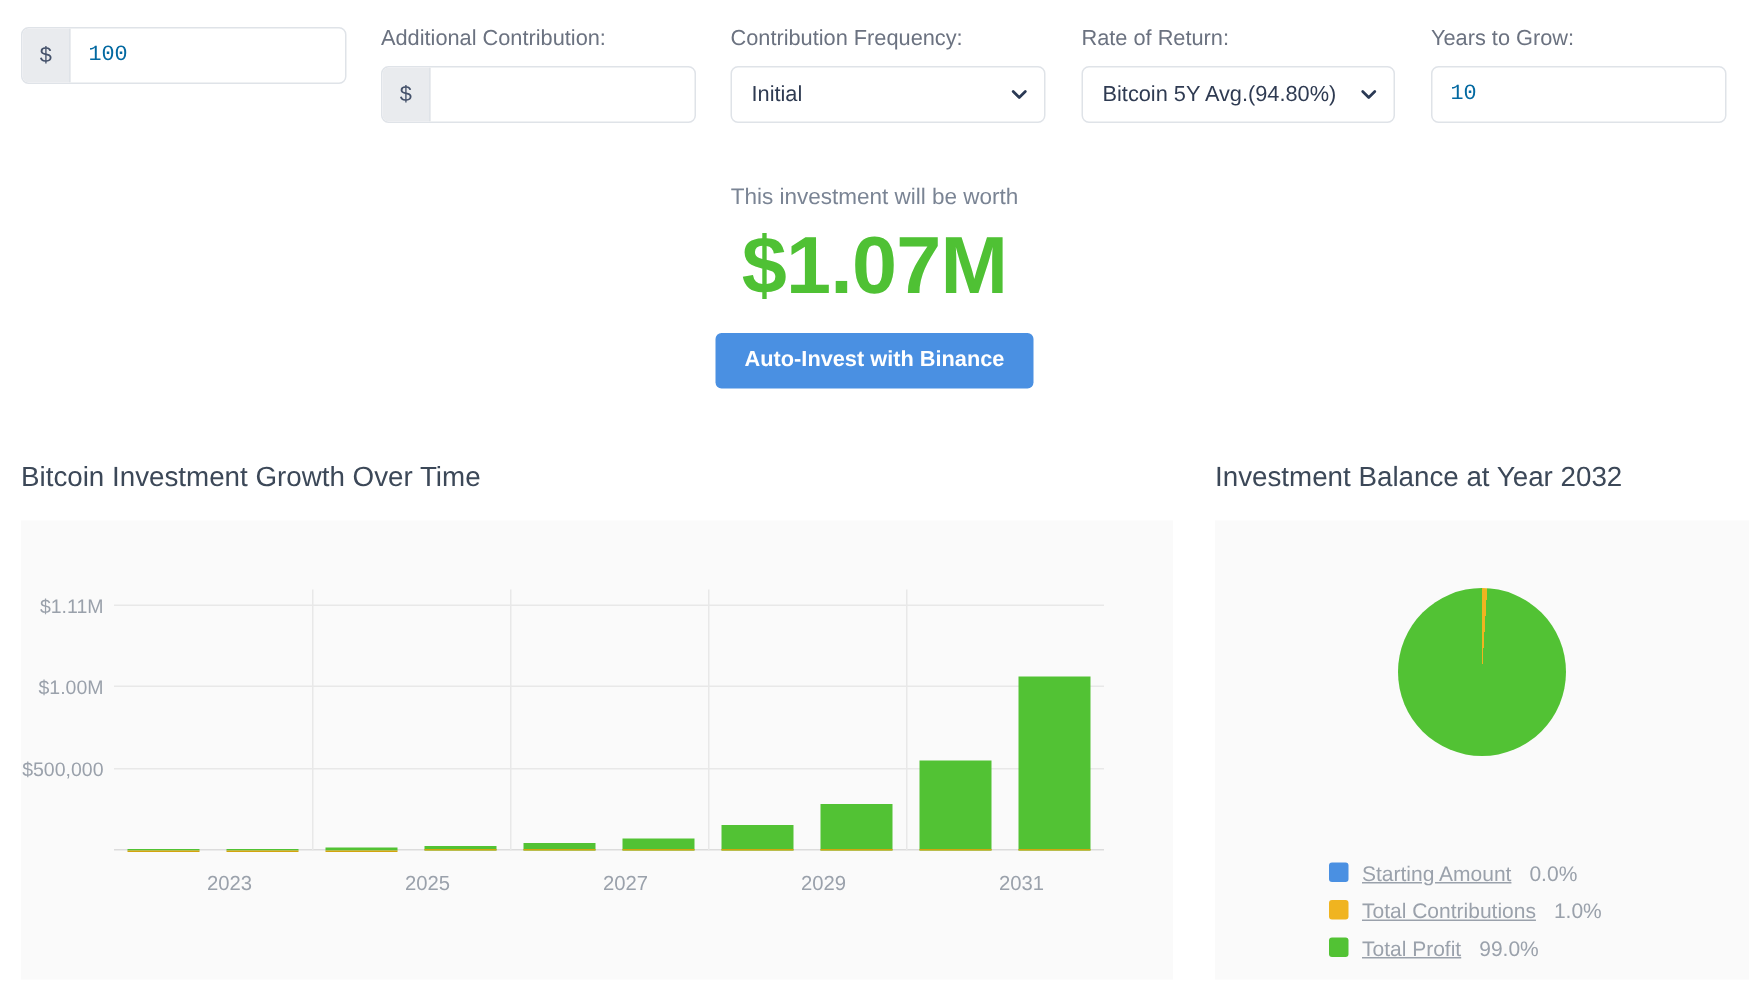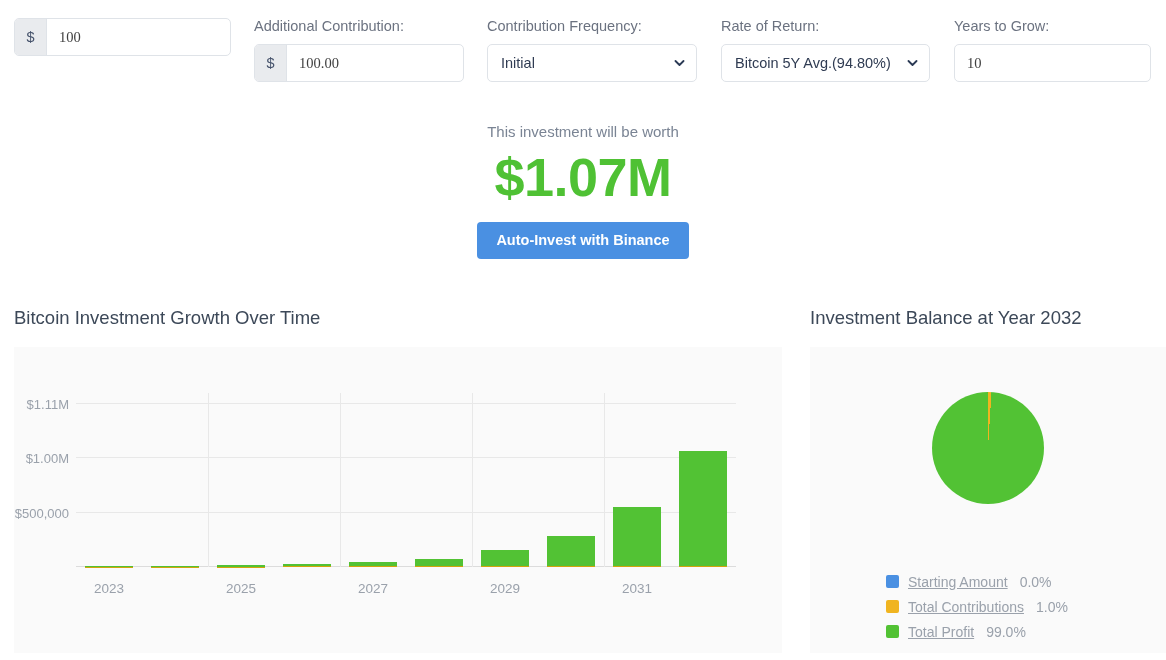--- a/index.html
+++ b/index.html
@@ -47,22 +47,22 @@
     border-right: 1px solid #dfe3e8;
     display: flex; align-items: center; justify-content: center;
     font-size: 14.5px;
     color: #44516a;
   }
   .text-input {
     flex: 1;
     border: 0; outline: none;
     padding: 0 12px;
     font-size: 14.5px;
-    font-family: Liberation Serif, serif;
-    color: #404040;
+    font-family: Liberation Mono, monospace;
+    color: #0369a1;
     background: transparent;
     min-width: 0;
   }
   .select-box {
     position: relative;
     height: 38px;
     border: 1px solid #dfe3e8;
     border-radius: 5px;
     background: #fff;
     display: flex; align-items: center;
@@ -173,20 +173,21 @@
     flex: none;
   }
   .xtick {
     position: absolute;
     top: 100%;
     margin-top: 14px;
     transform: translateX(-50%);
     font-size: 13.5px;
     color: #9aa1ab;
     white-space: nowrap;
+    margin-left: 44px;
   }
 
   
   .pie-wrap {
     position: absolute; left: 0; right: 0; top: 45px;
     display: flex; justify-content: center;
   }
   .pie {
     width: 112px; height: 112px;
     border-radius: 50%;
@@ -229,21 +230,20 @@
       <div class="input-group">
         <span class="addon">$</span>
         <input class="text-input" value="100" style="">
       </div>
     </div>
 
     <div class="field f1">
       <div class="field-label">Additional Contribution:</div>
       <div class="input-group">
         <span class="addon">$</span>
-        <input class="text-input" value="100.00" style="">
       </div>
     </div>
 
     <div class="field f2">
       <div class="field-label">Contribution Frequency:</div>
       <div class="select-box">
         <span>Initial</span>
         <svg class="chev" viewBox="0 0 12 12">
           <path d="M1.6 3.8 L6 8.2 L10.4 3.8" fill="none" stroke="#2b3a55" stroke-width="2" stroke-linecap="round" stroke-linejoin="round"></path>
         </svg>

